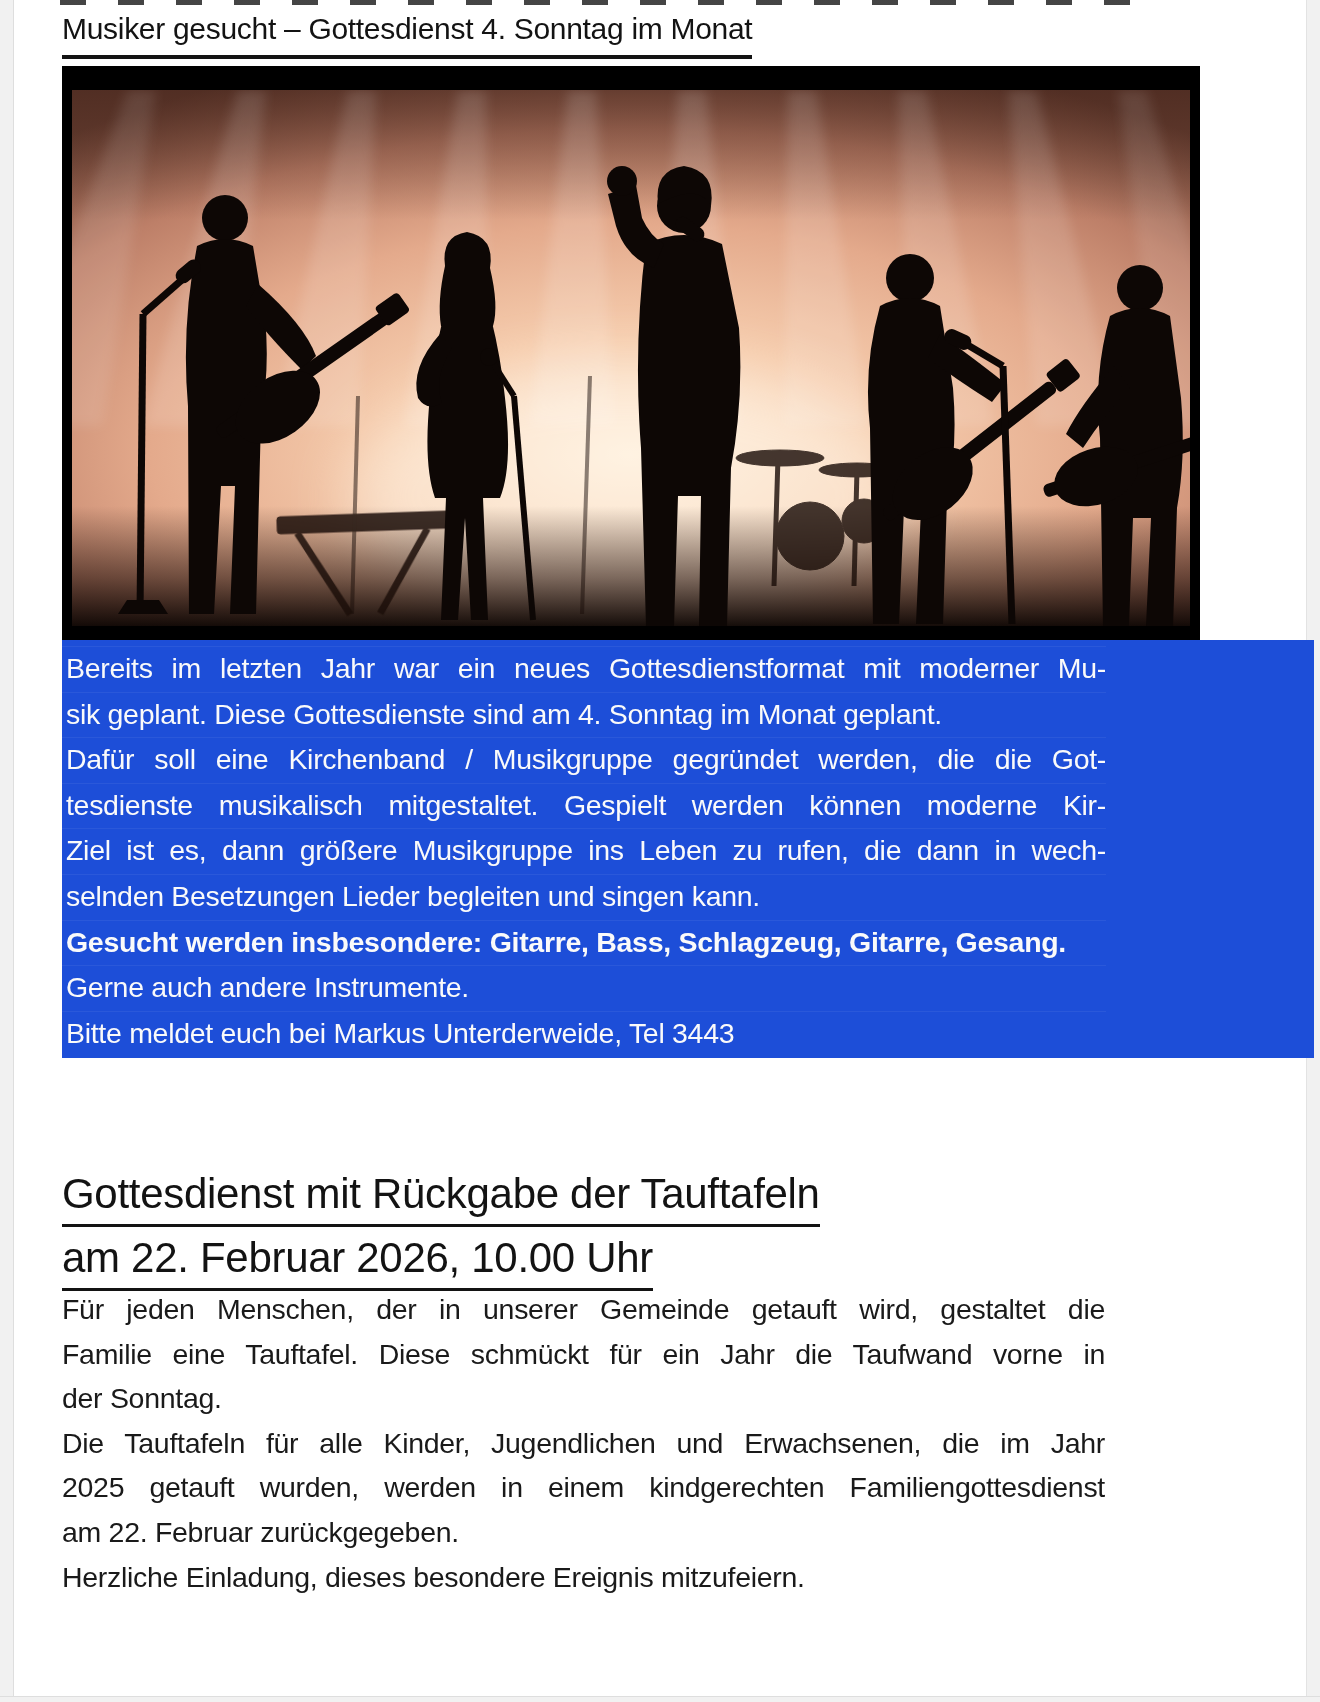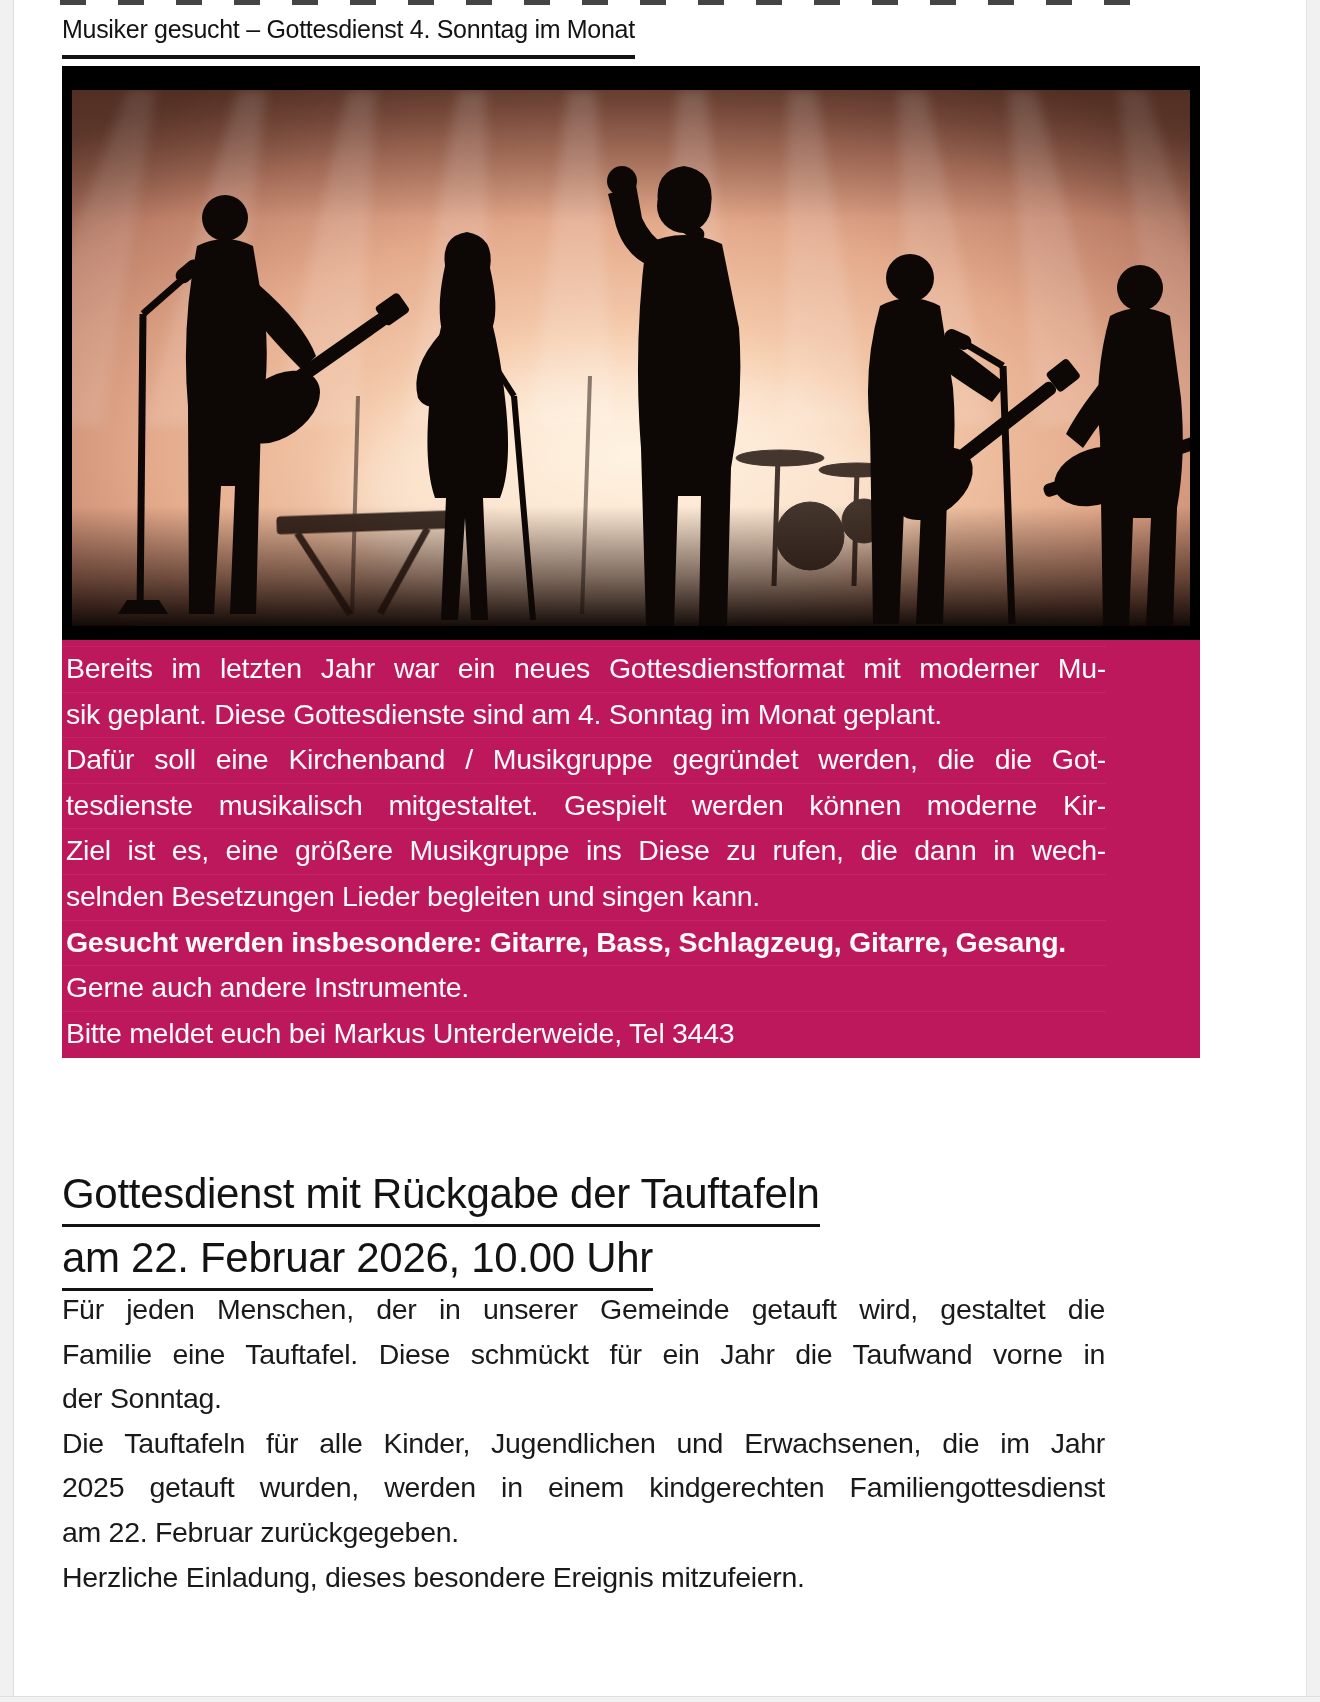--- a/index.html
+++ b/index.html
@@ -7,30 +7,30 @@
     position:relative;width:1320px;height:1702px;background:#ffffff;
     overflow:hidden;font-family:"Liberation Sans","DejaVu Sans",sans-serif;color:#131313;
   }
   
   .edge-left{position:absolute;left:0;top:0;width:13px;height:100%;background:#f1f1f1;border-right:1px solid #dedede;}
   .edge-right{position:absolute;right:0;top:0;width:13px;height:100%;background:#f1f1f1;border-left:1px solid #e3e3e3;}
   .edge-bottom{position:absolute;left:0;bottom:0;width:100%;height:5px;background:#f1f1f1;border-top:1px solid #dedede;}
   .top-dashes{position:absolute;left:60px;top:0;width:1076px;height:5px;opacity:.8;
     background:repeating-linear-gradient(90deg,#161616 0 26px,transparent 26px 58px);}
   
-  .h1{position:absolute;left:62px;top:4px;font-size:25px;line-height:50px;letter-spacing:-0.3px;white-space:nowrap;}
+  .h1{position:absolute;left:62px;top:4px;font-size:30px;line-height:50px;letter-spacing:-0.3px;white-space:nowrap;}
   .h1 .ul, .h2 .ul{border-bottom:4px solid #131313;padding-bottom:1px;display:inline-block;line-height:50px;}
   .h2{position:absolute;left:62px;top:1165px;font-size:42px;letter-spacing:-0.3px;}
   .h2 .hline{height:64px;}
   .h2 .ul{border-bottom:3px solid #131313;line-height:58px;white-space:nowrap;}
   
   .photo{position:absolute;left:62px;top:66px;width:1138px;height:574px;display:block;}
   
   .band-text{
-    position:absolute;left:62px;top:640px;width:1138px;background:#be185d;
+    position:absolute;left:62px;top:640px;width:1252px;background:#1d4ed8;
     padding:6px 0 2px 0;color:#fafafa;font-size:28.5px;letter-spacing:-0.3px;
   }
   .band-text .tline{
     width:1040px;padding-left:4px;line-height:45.6px;height:45.6px;overflow:visible;
     white-space:pre;box-shadow:inset 0 1px 0 rgba(255,255,255,0.06);
   }
   .band-text .tline.just{white-space:normal;text-align:justify;text-align-last:justify;}
   .tline.b{font-weight:700;}
   
   .body-text{position:absolute;left:62px;top:1266px;width:1043px;font-size:28.5px;letter-spacing:-0.3px;color:#1a1a1a;margin-top:21px;}
@@ -185,21 +185,21 @@
         </g>
       </g>
     </g>
   </svg>
 
   <div class="band-text">
       <div class="tline just">Bereits im letzten Jahr war ein neues Gottesdienstformat mit moderner Mu-</div>
       <div class="tline">sik geplant. Diese Gottesdienste sind am 4. Sonntag im Monat geplant.</div>
       <div class="tline just">Dafür soll eine Kirchenband / Musikgruppe gegründet werden, die die Got-</div>
       <div class="tline just">tesdienste musikalisch mitgestaltet. Gespielt werden können moderne Kir-</div>
-      <div class="tline just">Ziel ist es, eine größere Musikgruppe ins Diese zu rufen, die dann in wech-</div>
+      <div class="tline just">Ziel ist es, dann größere Musikgruppe ins Leben zu rufen, die dann in wech-</div>
       <div class="tline">selnden Besetzungen Lieder begleiten und singen kann.</div>
       <div class="tline b">Gesucht werden insbesondere: Gitarre, Bass, Schlagzeug, Gitarre, Gesang.</div>
       <div class="tline">Gerne auch andere Instrumente.</div>
       <div class="tline">Bitte meldet euch bei Markus Unterderweide, Tel 3443</div>
     </div>
 
   <div class="h2">
       <div class="hline"><span class="ul">Gottesdienst mit Rückgabe der Tauftafeln</span></div>
       <div class="hline"><span class="ul">am 22. Februar 2026, 10.00 Uhr</span></div>
     </div>

